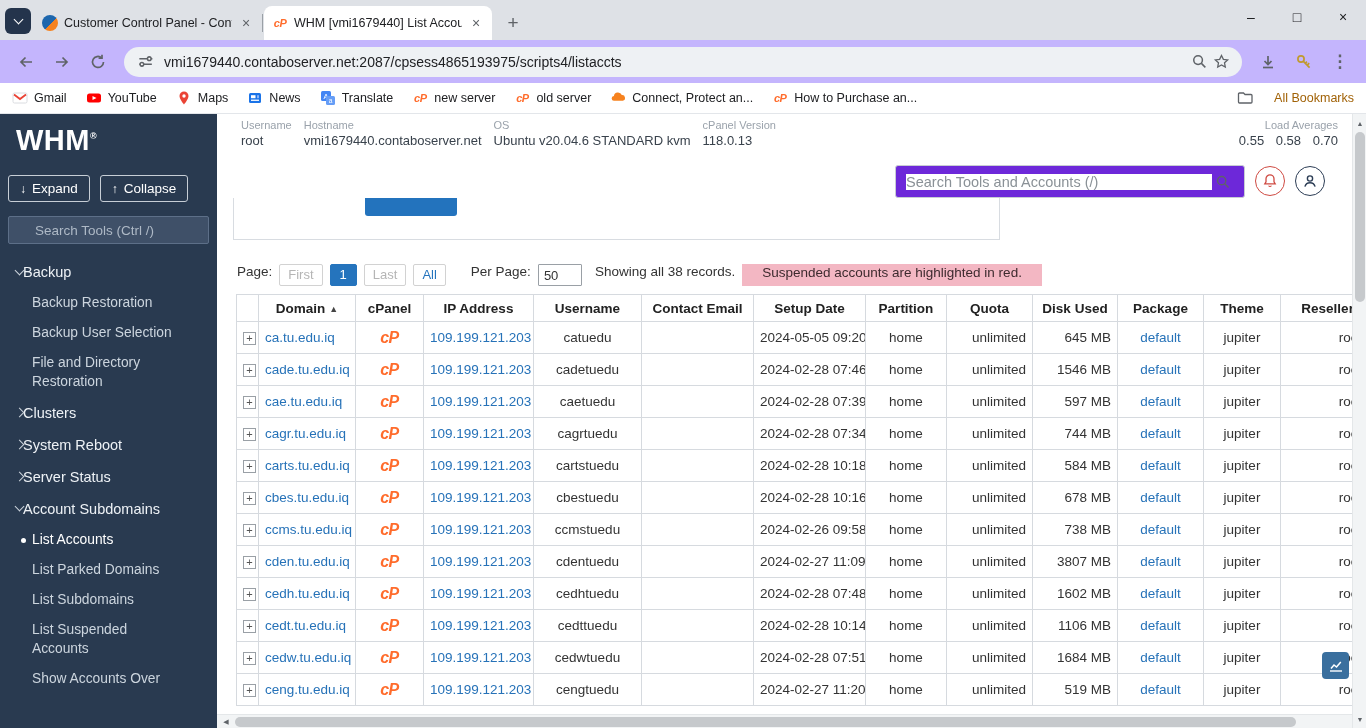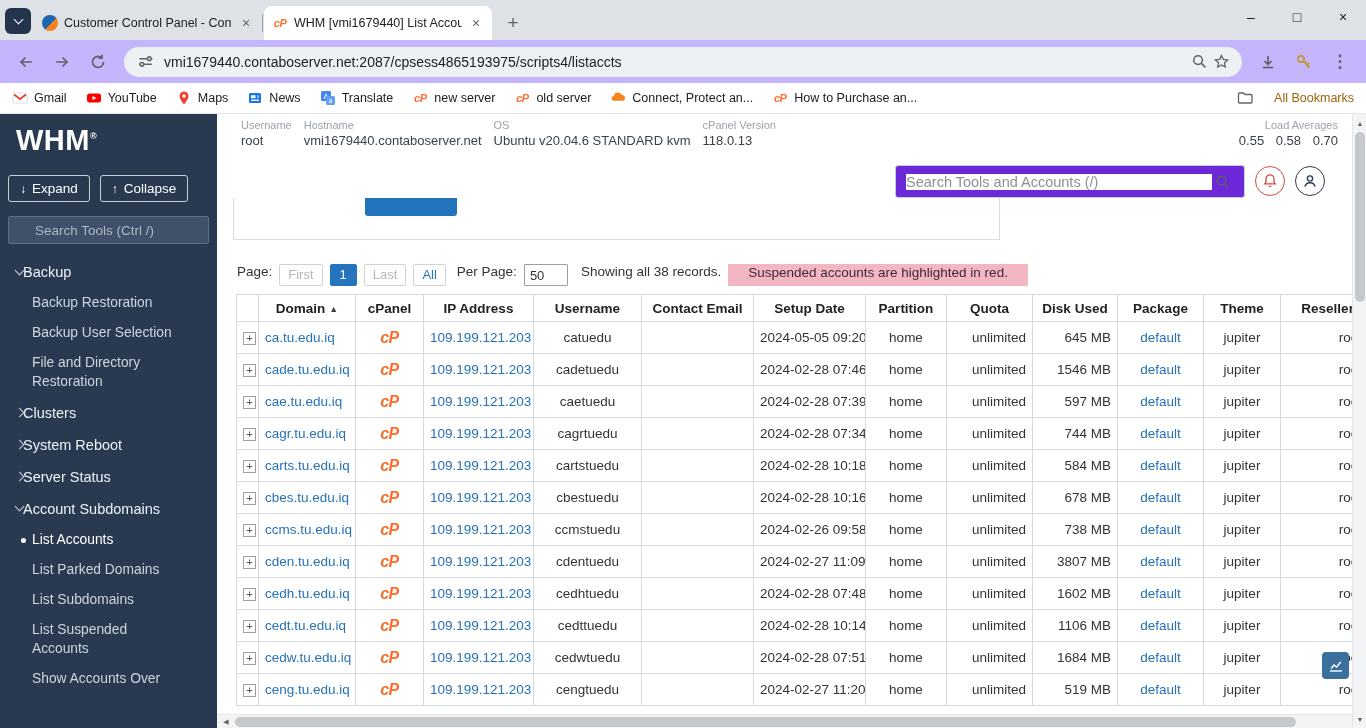--- a/index.html
+++ b/index.html
@@ -77,21 +77,21 @@
   .bell-circle{left:1038px;top:14px;border:1.5px solid #cf4a42}
   .user-circle{left:1078px;top:14px;border:1.5px solid #2c3d55}
   .partial-btn{position:absolute;left:148px;top:84px;width:92px;height:18px;background:#2373bd;border-radius:0 0 3px 3px}
   .form-box{position:absolute;left:16px;top:84px;width:767px;height:42px;border:1px solid #d8dce1;border-top:none}
 
   .pagination{position:absolute;left:20px;top:150px;display:flex;gap:7px;font-size:13.5px;color:#333;white-space:nowrap}
   .pg-btn{padding:2px 8px;border:1px solid #d2d2d2;border-radius:2px;font-size:13px;background:#fff;display:inline-block}
   .pg-disabled{color:#b5b5b5}
   .pg-current{background:#2574bd;color:#fff;border-color:#2574bd;padding:2px 9px}
   .pg-all{color:#2574bd}
-  .pp{margin-left:4px}
+  .pp{margin-left:18px}
   .pp-input{width:44px;height:22px;border:1px solid #9aa0a6;border-radius:1px;font-size:13px;padding:0 5px;font-family:"Liberation Sans",sans-serif;color:#333;outline:none}
   .showing{margin-left:6px}
   .suspended-note{background:#f3b7c3;padding:1px 20px;color:#3d2a2e}
 
   .table-wrap{position:absolute;left:19px;top:180px;width:1116px;overflow:hidden}
   table{border-collapse:collapse;table-layout:fixed;width:1184px;font-size:13.5px;color:#333}
   th,td{border:1px solid #d6dadf;height:32px;padding:0 6px;overflow:hidden;white-space:nowrap}
   th{font-weight:bold;color:#222;height:27px;background:#fff}
   .al{text-align:left}.ar{text-align:right}.ac{text-align:center}
   .lnk{color:#2672b8;text-decoration:none;cursor:pointer}

